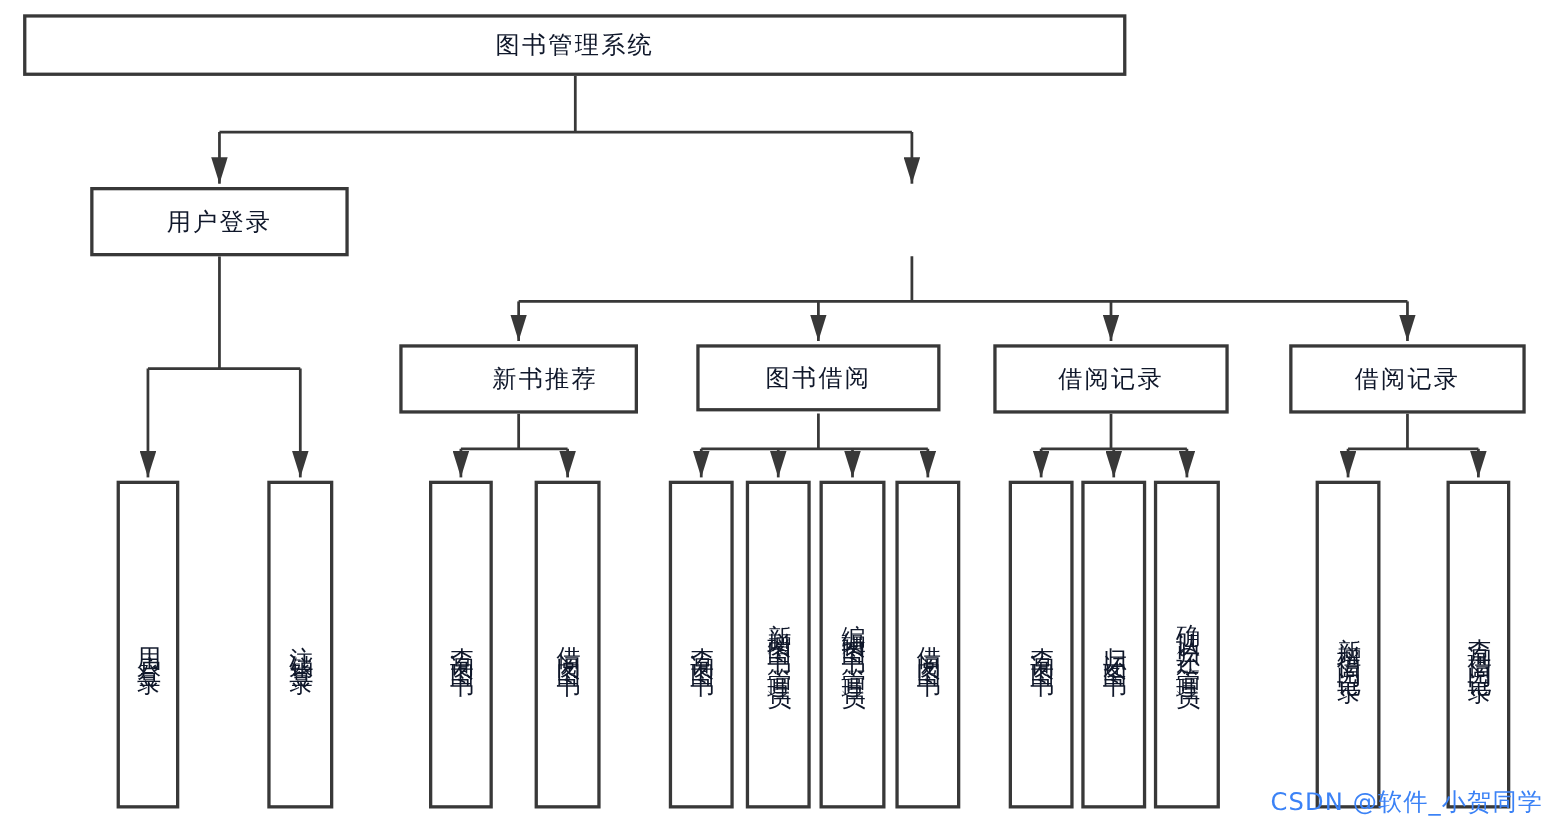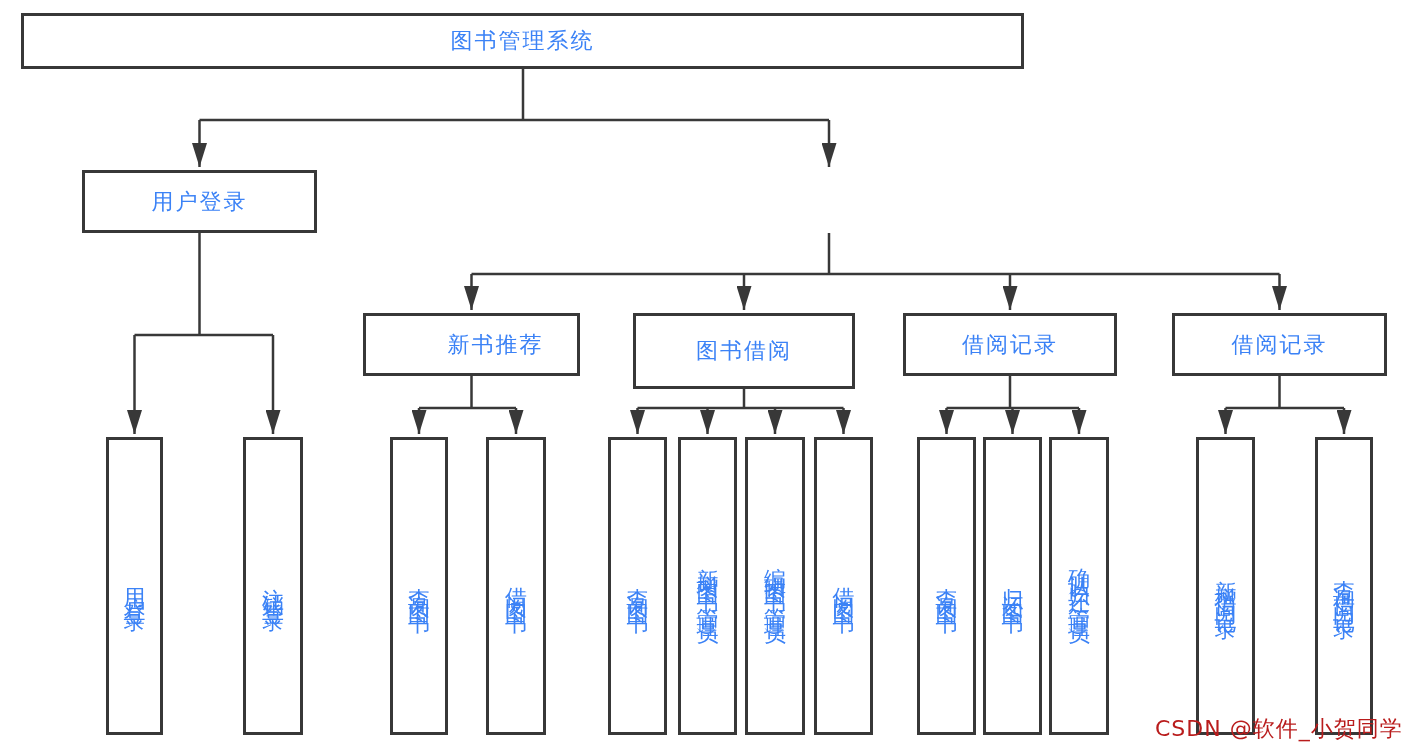--- a/index.html
+++ b/index.html
@@ -21,41 +21,41 @@
     width: 1405px; height: 747px;
   }
   .box {
     position: absolute;
     box-sizing: border-box;
     background: #ffffff;
     border: 3px solid #383838;
     display: flex;
     align-items: center;
     justify-content: center;
-    color: #3b82f6;
+    color: #0f172a;
     font-size: 22px;
     z-index: 2;
   }
   .box.h span {
     letter-spacing: 2px;
     white-space: nowrap;
   }
   .box.v span {
     writing-mode: vertical-rl;
     text-orientation: mixed;
     letter-spacing: 8px;
     line-height: 1;
     white-space: nowrap;
   }
   .watermark {
     position: absolute;
     left: 1155px;
     top: 714px;
     font-size: 22px;
-    color: #b91c1c;
+    color: #3b82f6;
     letter-spacing: 1px;
     white-space: nowrap;
     z-index: 3;
   }
 </style>
 </head>
 <body>
 
 <div class="canvas">
 
@@ -104,21 +104,21 @@
     <span>图书管理系统</span>
   </div>
 
   <div class="box h" style="left:82px; top:170px; width:235px; height:63px;">
     <span>用户登录</span>
   </div>
 
   <div class="box h" style="left:363px; top:313px; width:217px; height:63px;padding-left:48px;">
     <span>新书推荐</span>
   </div>
-  <div class="box h" style="left:633px; top:313px; width:222px; height:76px;">
+  <div class="box h" style="left:633px; top:313px; width:222px; height:61px;">
     <span>图书借阅</span>
   </div>
   <div class="box h" style="left:903px; top:313px; width:214px; height:63px;">
     <span>借阅记录</span>
   </div>
   <div class="box h" style="left:1172px; top:313px; width:215px; height:63px;">
     <span>借阅记录</span>
   </div>
 
   <div class="box v" style="left:106px; top:437px; width:57px; height:298px;">

